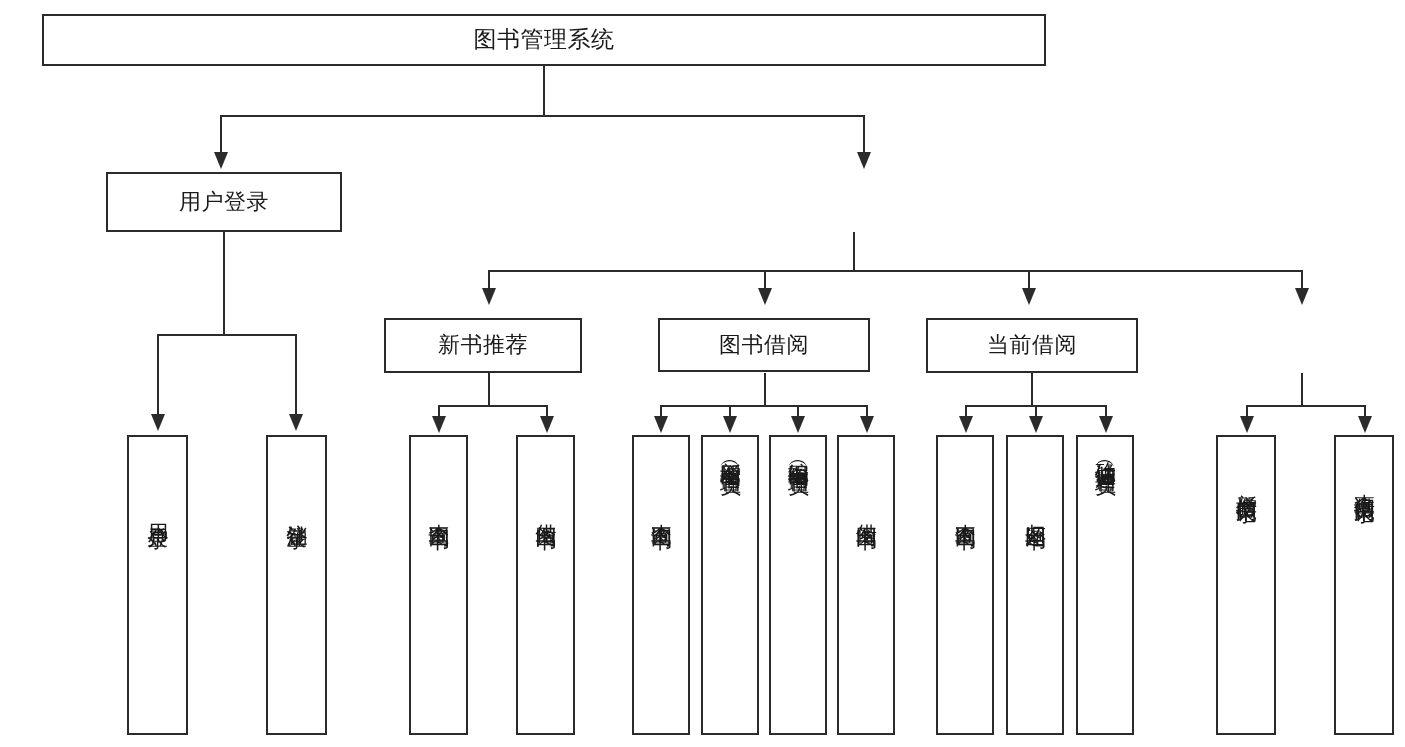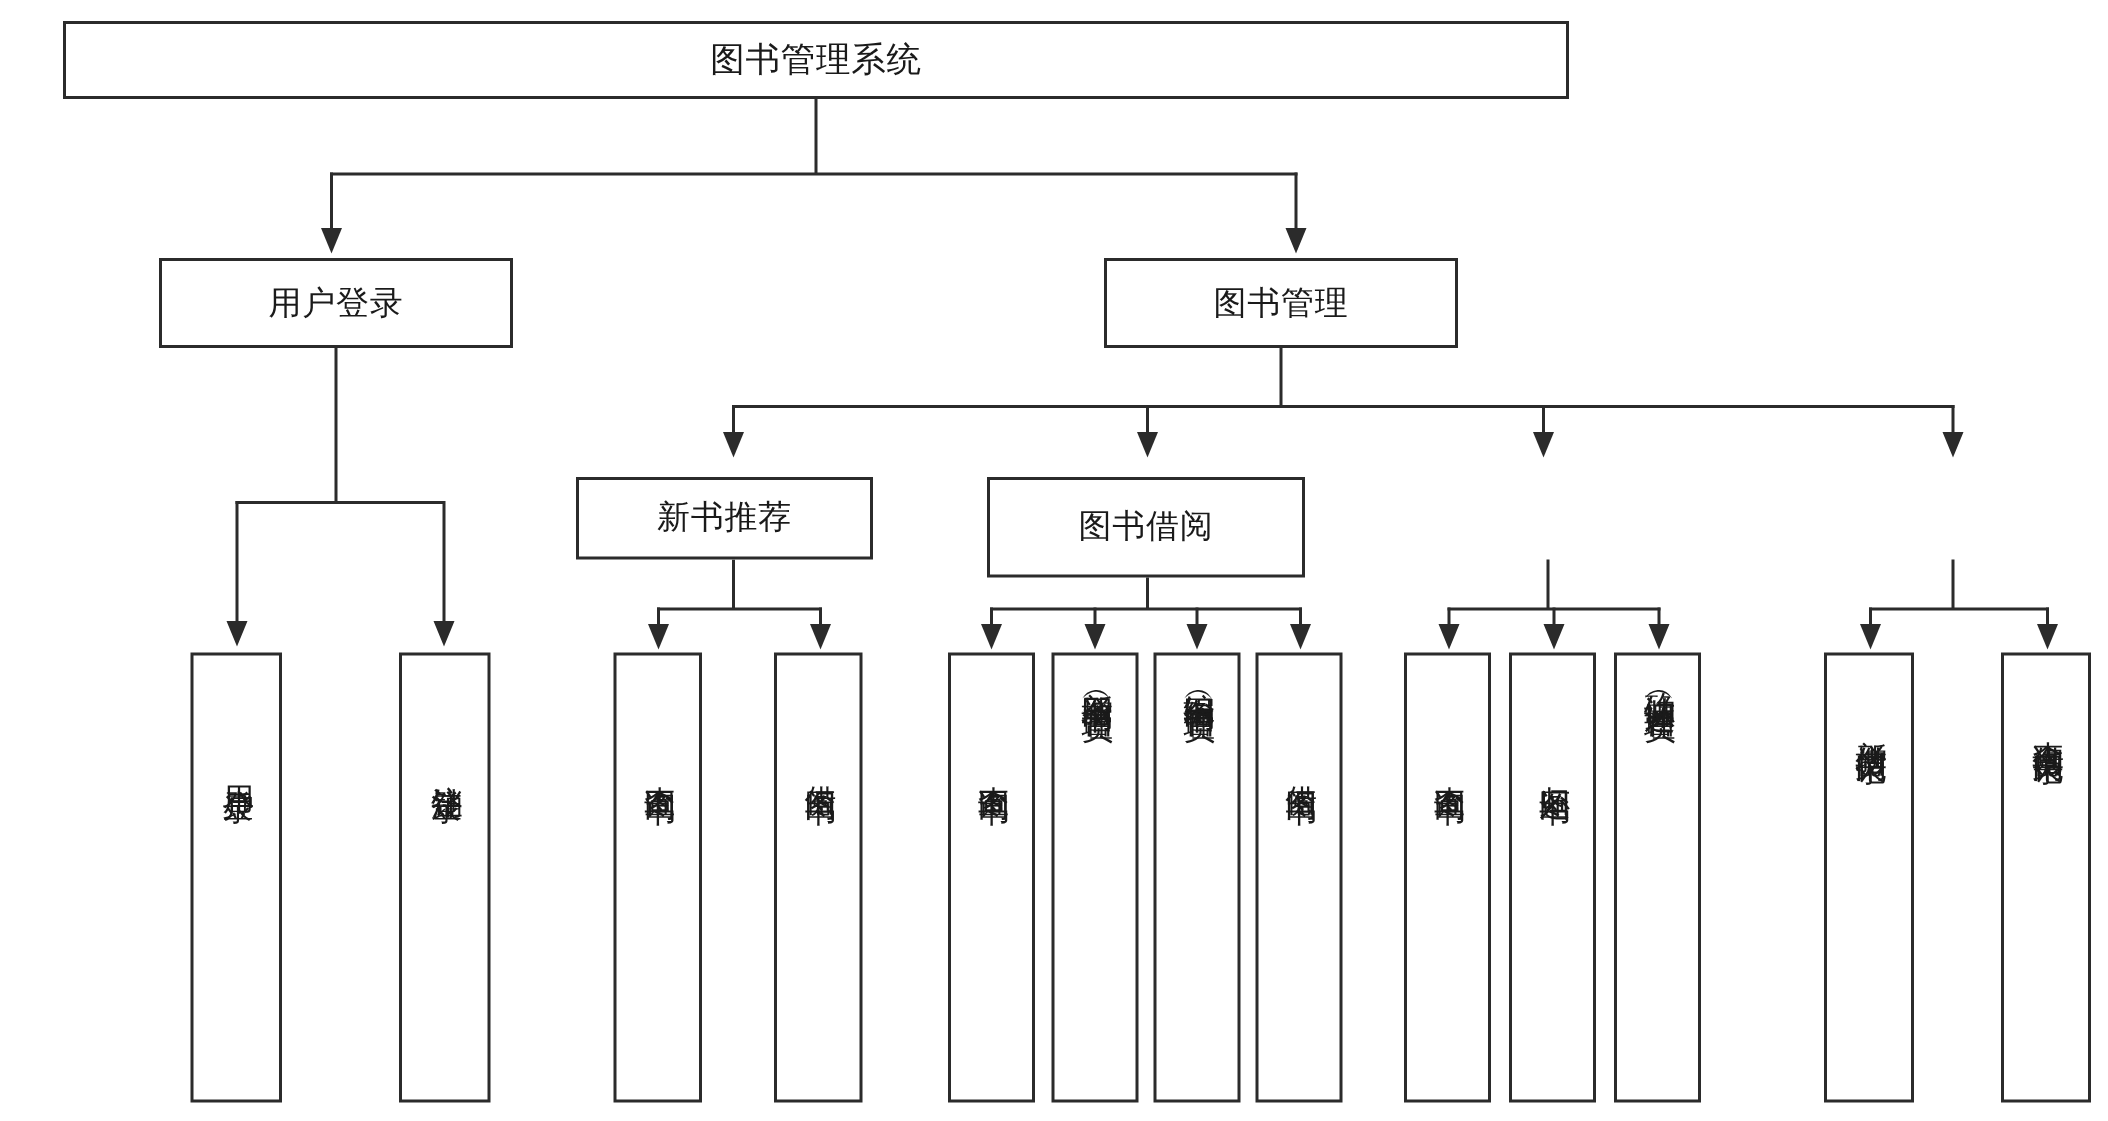--- a/index.html
+++ b/index.html
@@ -91,23 +91,20 @@
 
   <div class="line hline" style="left:196px; top:115px; width:645px;"></div>
 
   <div class="line vline" style="left:196px; top:115px; height:40px;"></div>
   <div class="arrow" style="left:190px; top:152px;"></div>
   <div class="line vline" style="left:839px; top:115px; height:40px;"></div>
   <div class="arrow" style="left:833px; top:152px;"></div>
 
   <div class="node node-h" style="left:82px; top:172px; width:236px; height:60px;">
     <span>用户登录</span>
-  </div>
-  <div class="node node-h" style="left:712px; top:172px; width:236px; height:60px;">
-    <span>图书管理</span>
   </div>
 
   <div class="line vline" style="left:199px; top:232px; height:103px;"></div>
   <div class="line hline" style="left:133px; top:334px; width:139px;"></div>
   <div class="line vline" style="left:133px; top:334px; height:83px;"></div>
   <div class="arrow" style="left:127px; top:414px;"></div>
   <div class="line vline" style="left:271px; top:334px; height:83px;"></div>
   <div class="arrow" style="left:265px; top:414px;"></div>
 
   <div class="line vline" style="left:829px; top:232px; height:40px;"></div>
@@ -117,22 +114,25 @@
   <div class="line vline" style="left:740px; top:270px; height:30px;"></div>
   <div class="arrow" style="left:734px; top:288px;"></div>
   <div class="line vline" style="left:1004px; top:270px; height:30px;"></div>
   <div class="arrow" style="left:998px; top:288px;"></div>
   <div class="line vline" style="left:1277px; top:270px; height:30px;"></div>
   <div class="arrow" style="left:1271px; top:288px;"></div>
 
   <div class="node node-h" style="left:360px; top:318px; width:198px; height:55px;">
     <span>新书推荐</span>
   </div>
-  <div class="node node-h" style="left:634px; top:318px; width:212px; height:67px;">
+  <div class="node node-h" style="left:634px; top:318px; width:212px; height:54px;">
     <span>图书借阅</span>
+  </div>
+  <div class="node node-h" style="left:902px; top:318px; width:212px; height:55px;">
+    <span>当前借阅</span>
   </div>
 
   <div class="line vline" style="left:464px; top:373px; height:33px;"></div>
   <div class="line hline" style="left:414px; top:405px; width:110px;"></div>
   <div class="line vline" style="left:414px; top:405px; height:15px;"></div>
   <div class="arrow" style="left:408px; top:416px;"></div>
   <div class="line vline" style="left:522px; top:405px; height:15px;"></div>
   <div class="arrow" style="left:516px; top:416px;"></div>
 
   <div class="line vline" style="left:740px; top:373px; height:33px;"></div>

